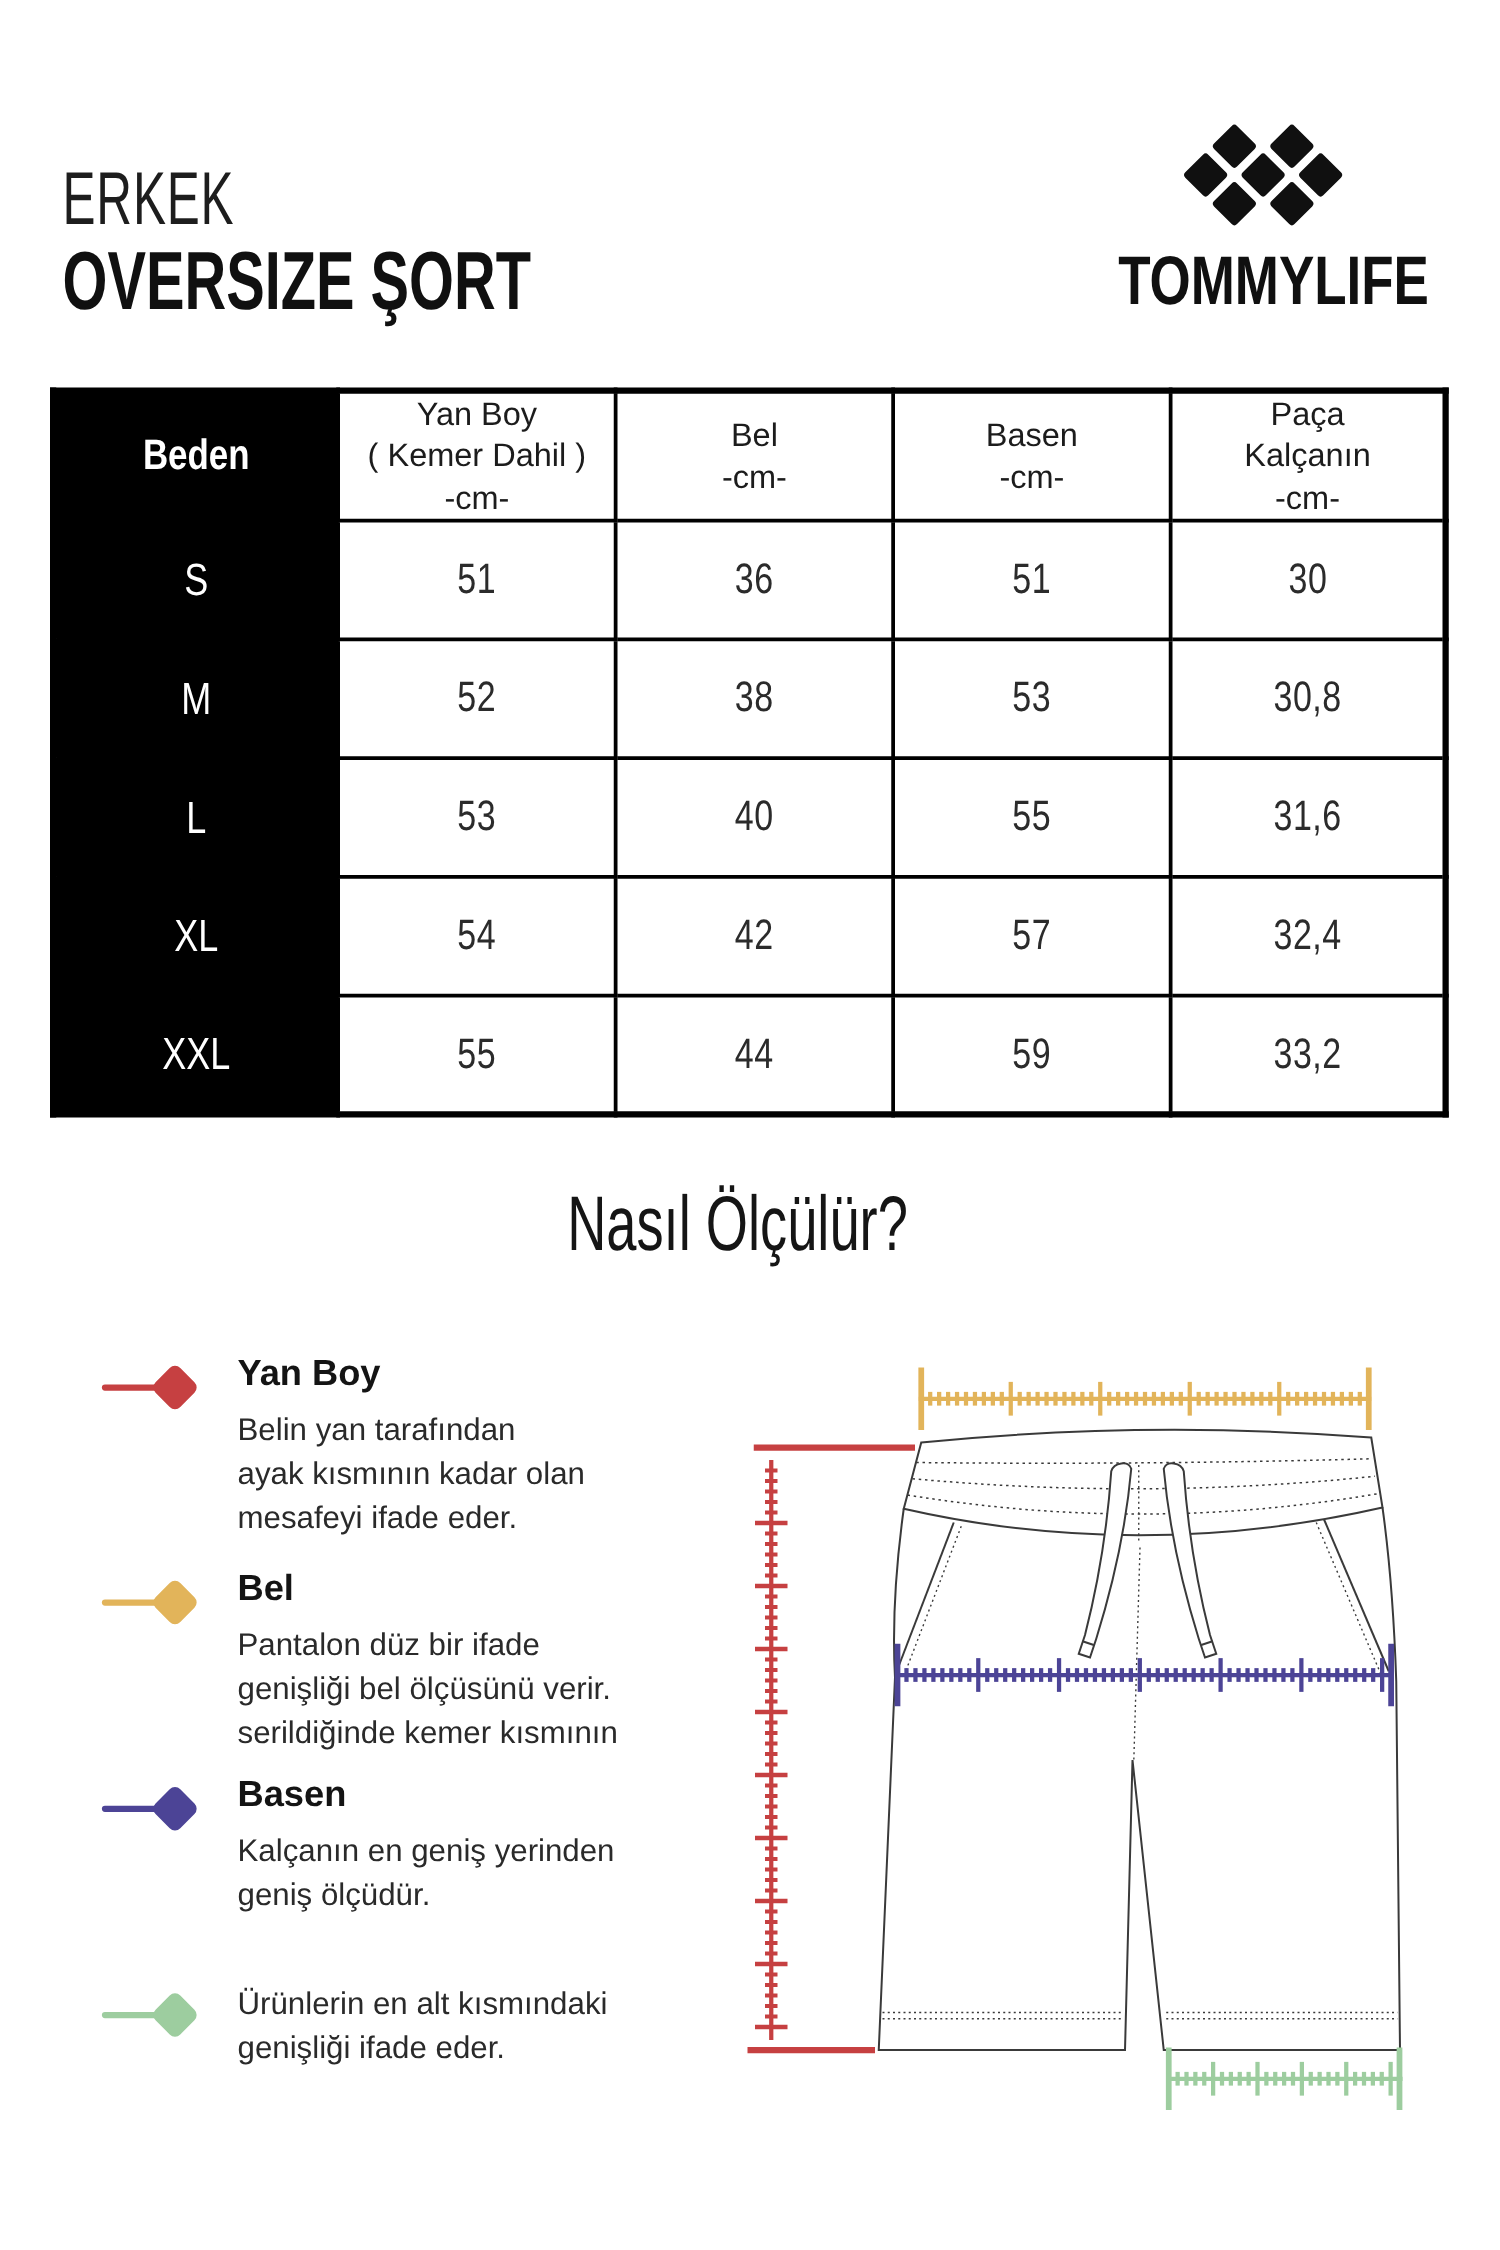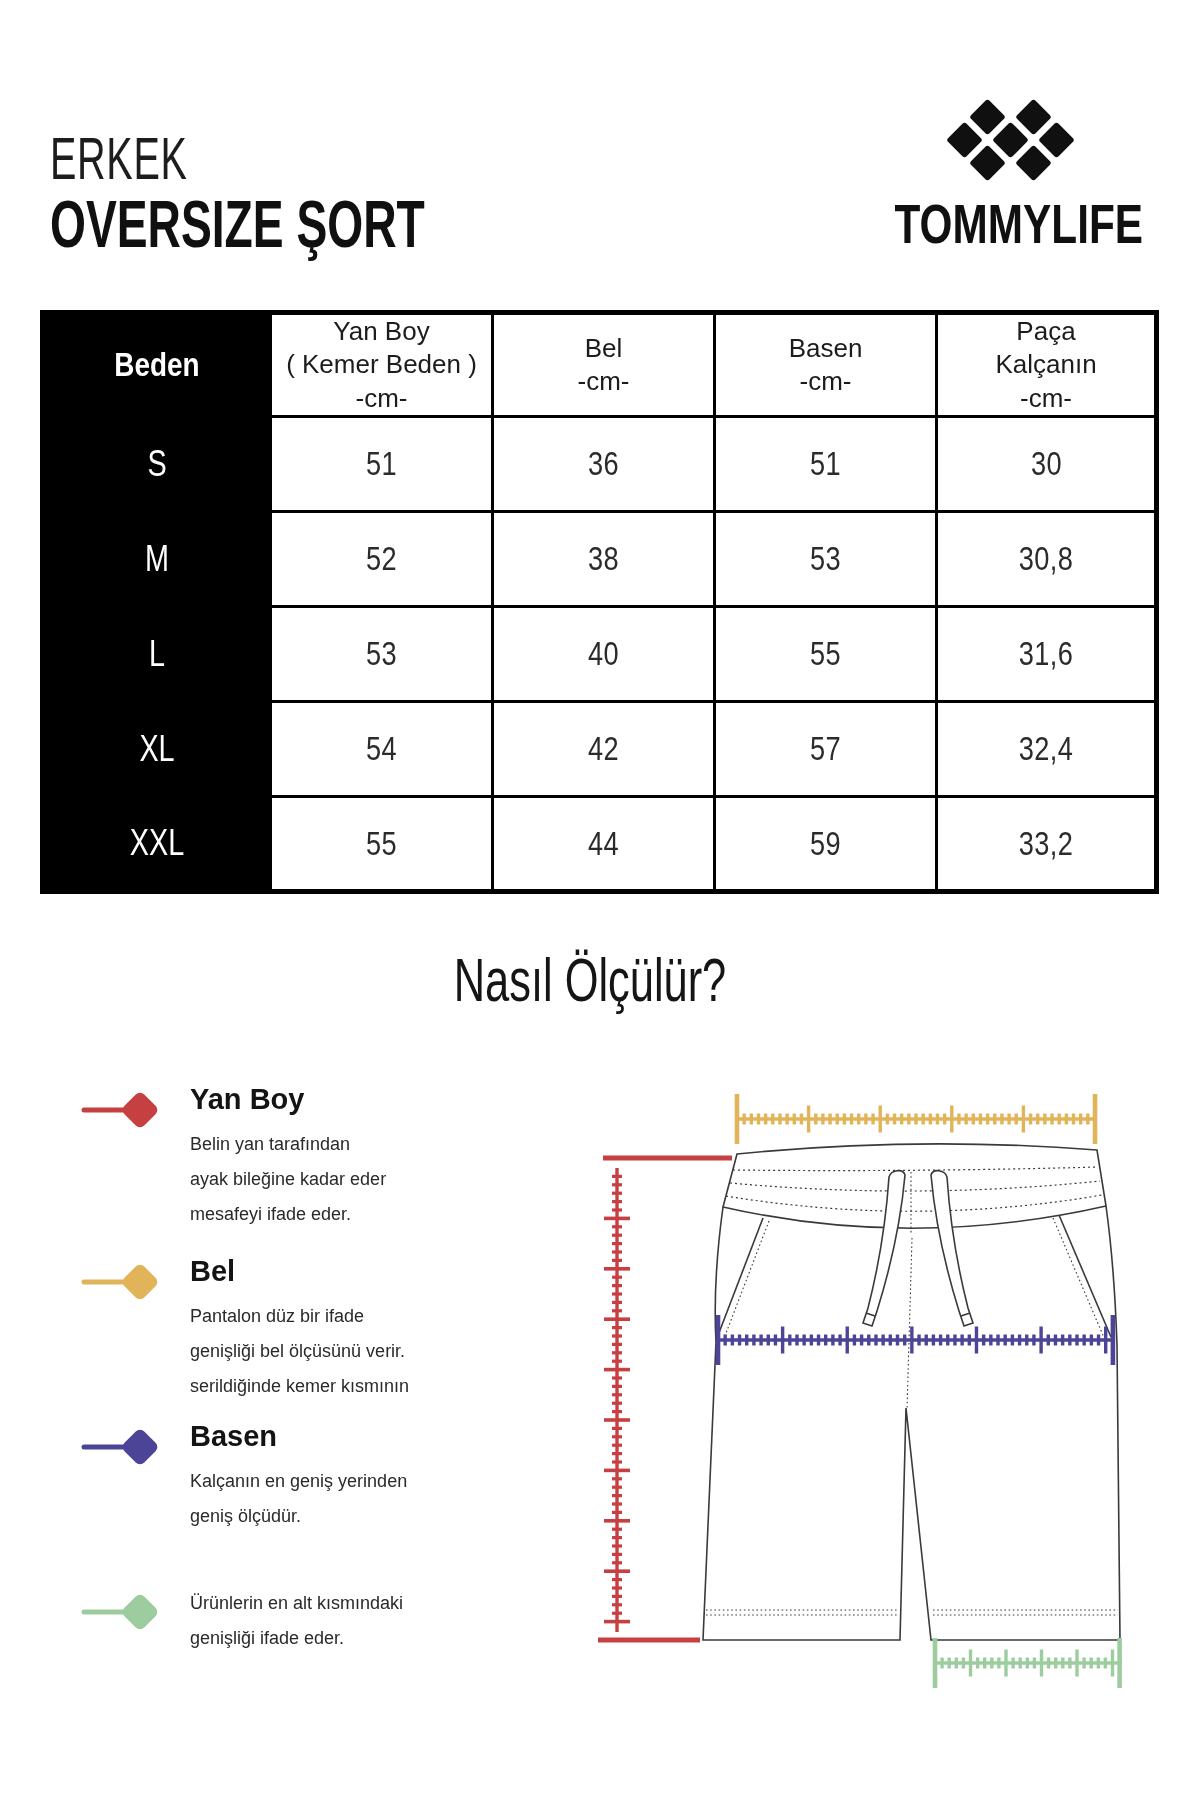--- a/index.html
+++ b/index.html
@@ -29,21 +29,21 @@
   .num{font-size:34px;color:#2b2b2b;display:inline-block;transform:scaleX(.80);letter-spacing:.5px;}
   
   .htm-title{left:290px;top:949px;width:600px;text-align:center;font-size:62px;line-height:1;
              font-weight:400;color:#151515;transform:scaleX(.70);transform-origin:center top;white-space:nowrap;}
   .legend-item{left:80px;display:flex;align-items:flex-start;}
   .li-icon{flex:0 0 105px;margin-top:4px;}
   .li-icon line{stroke:currentColor;stroke-width:5;stroke-linecap:round;}
   .li-icon rect{fill:currentColor;}
   .li-text{margin-left:5px;color:#1a1a1a;}
   .li-title{font-size:29px;font-weight:700;line-height:1.1;margin-bottom:11px;color:#141414;}
-  .li-line{font-size:18px;line-height:35px;color:#2a2a2a;}
+  .li-line{font-size:25px;line-height:35px;color:#2a2a2a;}
   
   .diagram{left:560px;top:1080px;}
   .st{stroke-dasharray:2 3;stroke-width:1.2;}
   .dot{stroke-dasharray:1.6 2.6;stroke-width:1.1;}
 </style>
 </head>
 <body>
 
 <div class="abs gender">ERKEK</div>
 <div class="abs ptitle">OVERSIZE ŞORT</div>
@@ -67,21 +67,21 @@
       <col style="width:222px">
       <col style="width:222px">
       <col style="width:222px">
       <col style="width:220px">
     </colgroup>
   <thead>
     <tr>
       <th class="beden-col"><span class="beden-label">Beden</span></th>
       <th>
         <div class="hline">Yan Boy</div>
-        <div class="hline">( Kemer Beden )</div>
+        <div class="hline">( Kemer Dahil )</div>
         <div class="hline">-cm-</div>
       </th>
       <th>
         <div class="hline">Bel</div>
         <div class="hline">-cm-</div>
       </th>
       <th>
         <div class="hline">Basen</div>
         <div class="hline">-cm-</div>
       </th>
@@ -134,21 +134,21 @@
 <div class="abs htm-title">Nasıl Ölçülür?</div>
 
 <div class="abs legend-item" style="top: 1084px; color: rgb(198, 64, 65);">
   <svg class="li-icon" width="105" height="44" viewBox="0 0 105 44">
     <line x1="4" y1="22" x2="56" y2="22"></line>
       <rect x="46" y="8" width="28" height="28" rx="6" transform="rotate(45 60 22)"></rect>
   </svg>
   <div class="li-text">
     <div class="li-title">Yan Boy</div>
     <div class="li-line">Belin yan tarafından</div>
-    <div class="li-line">ayak bileğine kadar eder</div>
+    <div class="li-line">ayak kısmının kadar olan</div>
     <div class="li-line">mesafeyi ifade eder.</div>
   </div>
 </div>
 
 <div class="abs legend-item" style="top: 1256px; color: rgb(226, 180, 90);">
   <svg class="li-icon" width="105" height="44" viewBox="0 0 105 44">
     <line x1="4" y1="22" x2="56" y2="22"></line>
       <rect x="46" y="8" width="28" height="28" rx="6" transform="rotate(45 60 22)"></rect>
   </svg>
   <div class="li-text">

